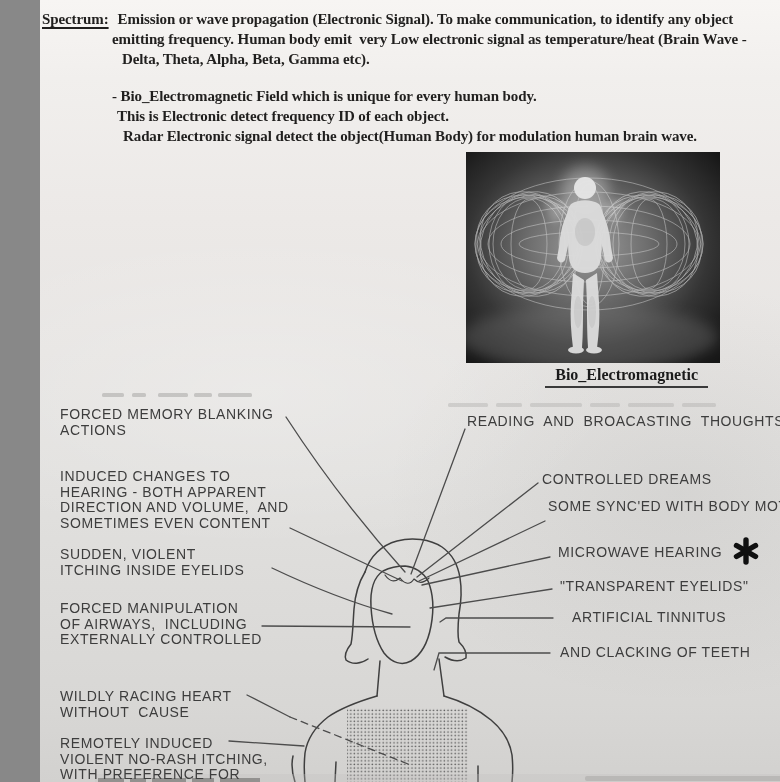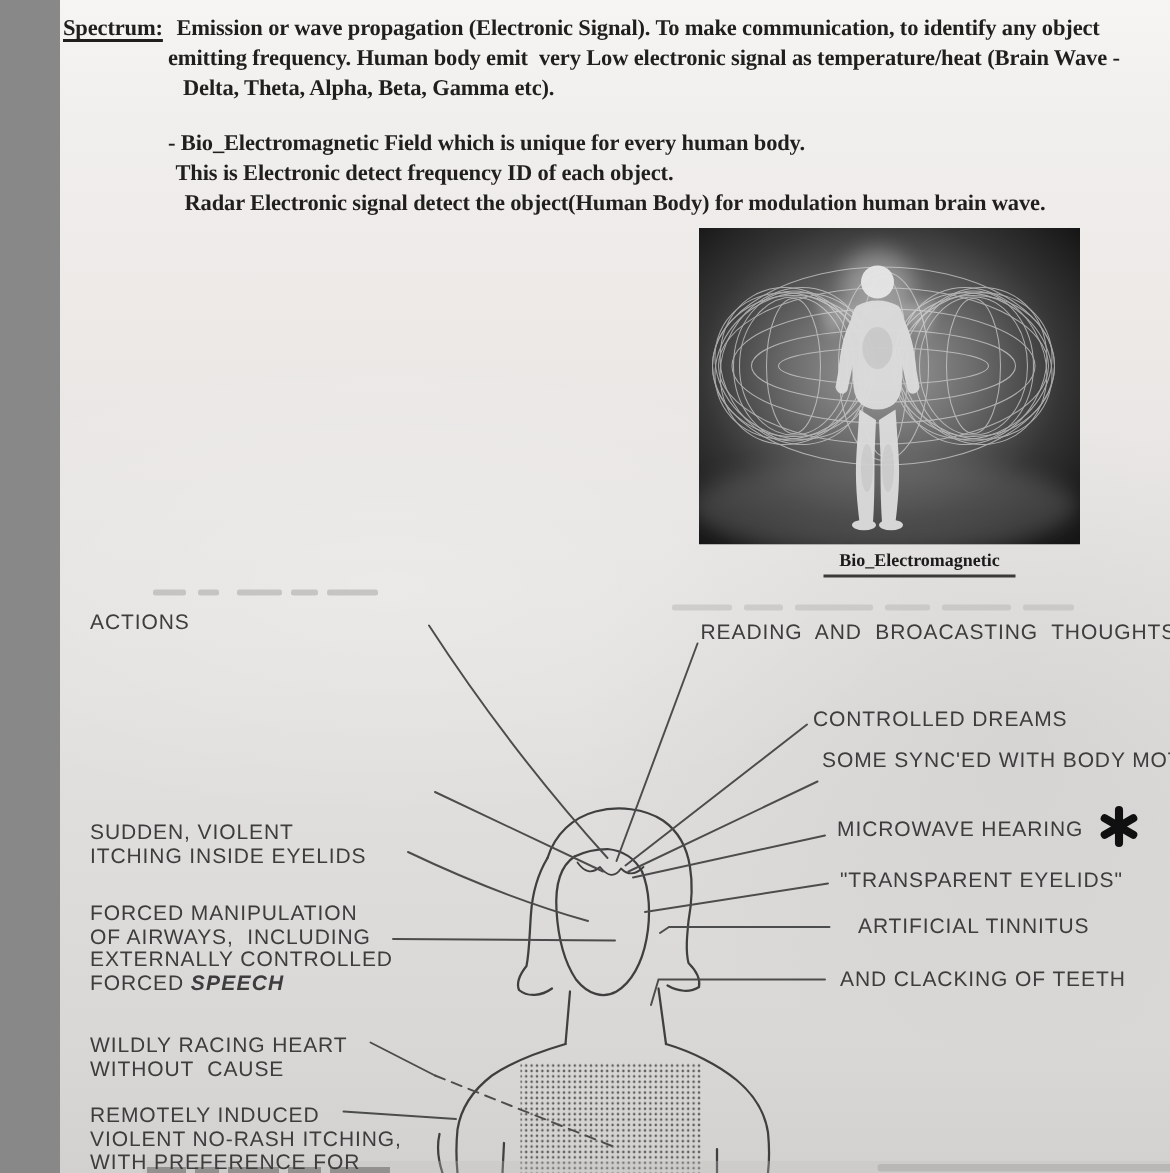--- a/index.html
+++ b/index.html
@@ -16,22 +16,22 @@
   .serif-line{
     position:absolute;white-space:pre;
     font-family:"Liberation Serif",serif;font-weight:bold;
     font-size:15px;color:#201f1e;letter-spacing:-0.1px;
   }
   .u{text-decoration:underline;text-underline-offset:3px;text-decoration-thickness:1.5px;}
   .gap{margin-left:9px;}
   
   .torus-box{position:absolute;left:426px;top:152px;width:254px;height:211px;}
   .caption{
-    position:absolute;left:468px;top:366px;width:210px;text-align:center;
-    font-family:"Liberation Serif",serif;font-weight:bold;font-size:12px;color:#1b1b1b;
+    position:absolute;left:458px;top:366px;width:210px;text-align:right;
+    font-family:"Liberation Serif",serif;font-weight:bold;font-size:16px;color:#1b1b1b;
   }
   .caption span{display:inline-block;border-bottom:2px solid #3a3a3a;padding:0 10px 2px;}
   
   .lbl{position:absolute;color:#3d3d3d;}
   .lbl .ln{
     white-space:pre;font-size:14px;line-height:15.5px;
     letter-spacing:.6px;font-weight:normal;
   }
   .lbl .em{font-weight:bold;font-style:italic;letter-spacing:.8px;}
   svg{display:block;}
@@ -197,31 +197,37 @@
         <rect x="90" y="778" width="16" height="4"></rect>
         <rect x="112" y="778" width="34" height="4"></rect>
         <rect x="152" y="778" width="22" height="4"></rect>
         <rect x="180" y="778" width="40" height="4"></rect>
       </g>
       <rect x="545" y="776" width="222" height="5" fill="#a9a8a6" opacity=".55" rx="2"></rect>
     </g>
   </svg>
 
   <div class="lbl" style="left:20px;top:407px">
+    <div class="ln">FORCED MEMORY BLANKING</div>
     <div class="ln">ACTIONS</div>
+  </div>
+  <div class="lbl" style="left:20px;top:469px">
+    <div class="ln">INDUCED CHANGES TO</div>
+    <div class="ln">HEARING - BOTH APPARENT</div>
+    <div class="ln">DIRECTION AND VOLUME,  AND</div>
+    <div class="ln">SOMETIMES EVEN CONTENT</div>
   </div>
   <div class="lbl" style="left:20px;top:547px">
     <div class="ln">SUDDEN, VIOLENT</div>
     <div class="ln">ITCHING INSIDE EYELIDS</div>
   </div>
   <div class="lbl" style="left:20px;top:601px">
     <div class="ln">FORCED MANIPULATION</div>
     <div class="ln">OF AIRWAYS,  INCLUDING</div>
     <div class="ln">EXTERNALLY CONTROLLED</div>
-    <div class="ln"><span>FORCED </span><span class="em">SPEECH</span></div>
   </div>
   <div class="lbl" style="left:20px;top:689px">
     <div class="ln">WILDLY RACING HEART</div>
     <div class="ln">WITHOUT  CAUSE</div>
   </div>
   <div class="lbl" style="left:20px;top:736px">
     <div class="ln">REMOTELY INDUCED</div>
     <div class="ln">VIOLENT NO-RASH ITCHING,</div>
     <div class="ln">WITH PREFERENCE FOR</div>
   </div>

